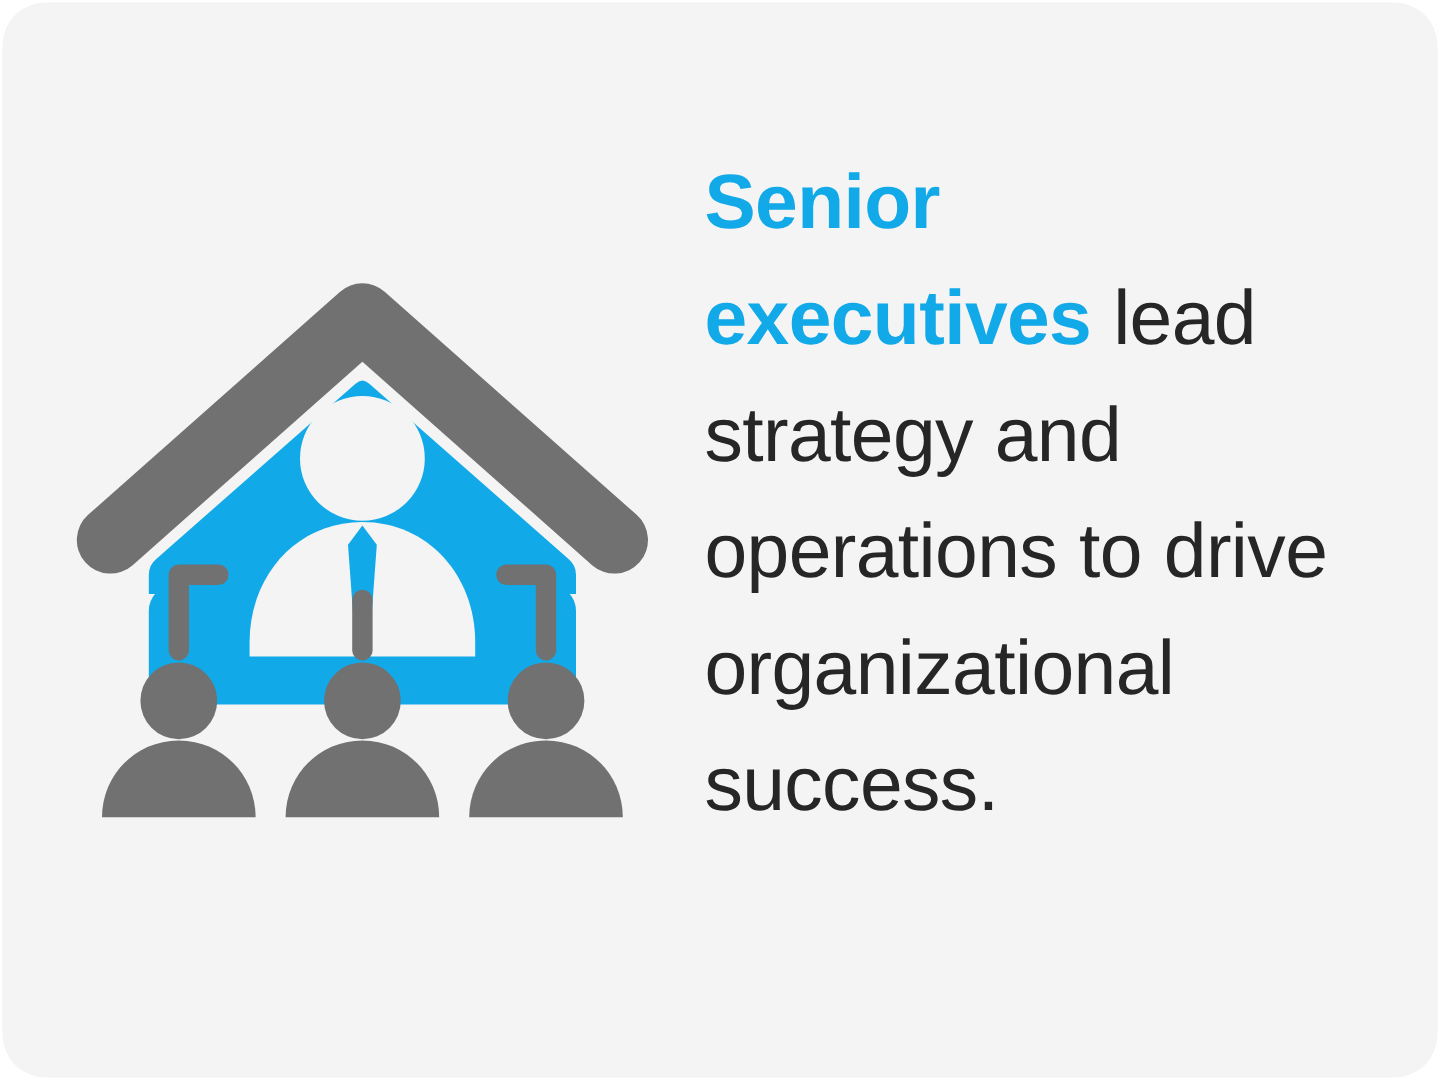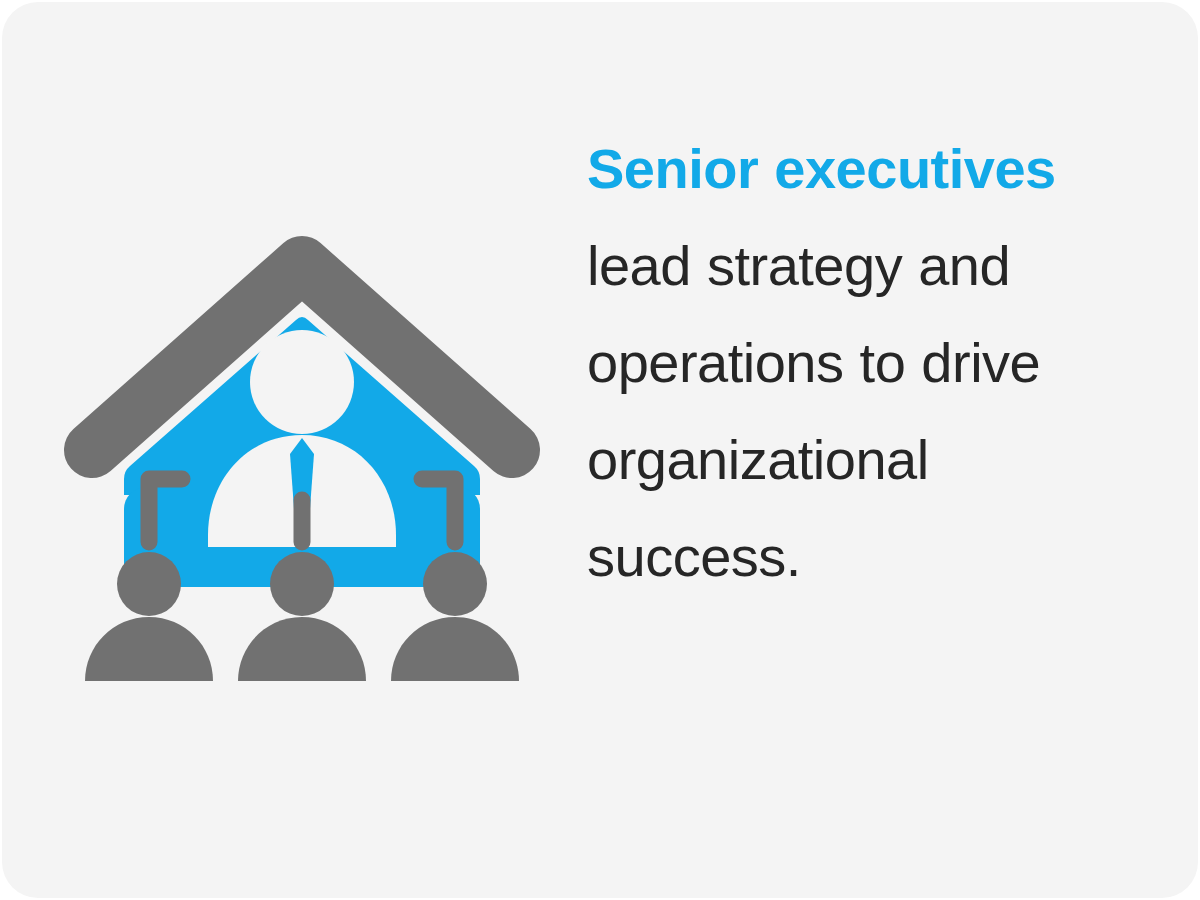--- a/index.html
+++ b/index.html
@@ -46,21 +46,21 @@
 
   
   .text-col {
     position: absolute;
     left: 585px;
     top: 118px;
     width: 530px;
   }
   .headline {
     margin: 0;
-    font-size: 56px;
+    font-size: 64px;
     line-height: 97px;
     font-weight: 400;
     letter-spacing: -0.5px;
     color: #262626;
     word-spacing: 1px;
   }
   .headline .accent {
     color: #12a9e8;
     font-weight: 700;
   }

